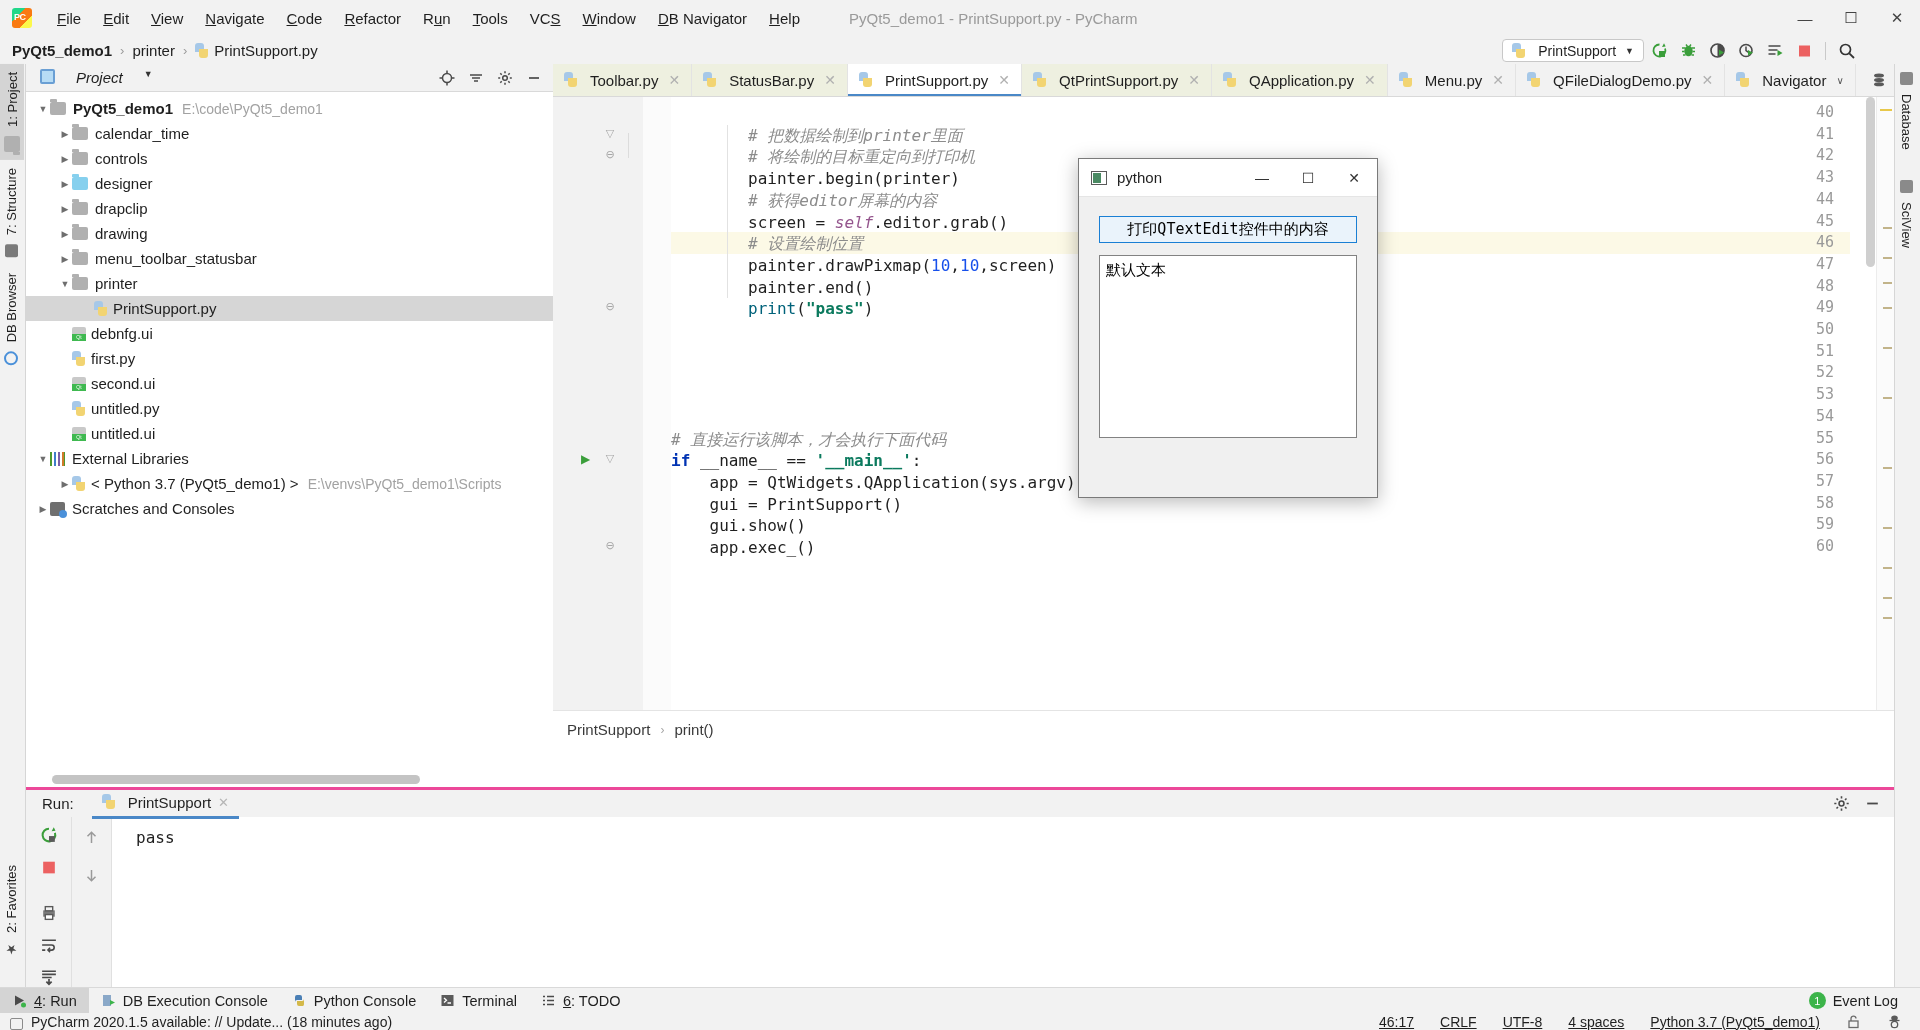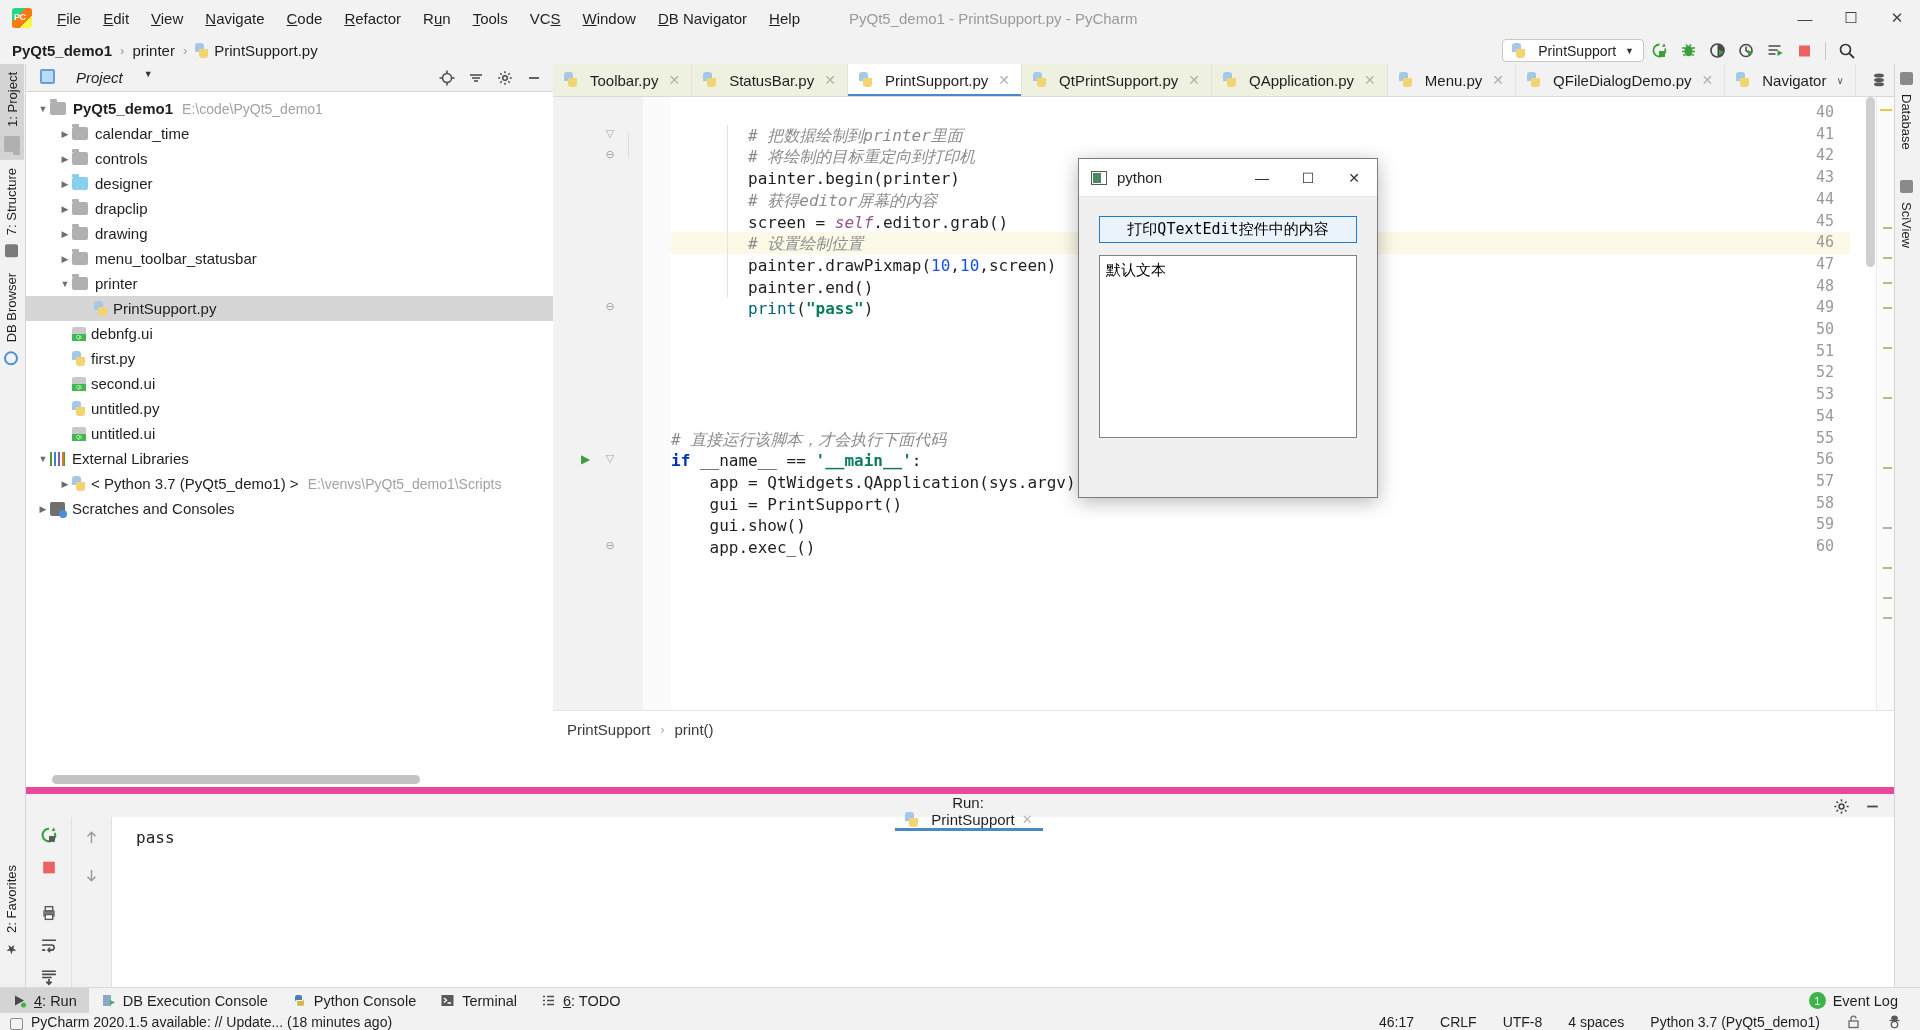--- a/index.html
+++ b/index.html
@@ -259,21 +259,21 @@
     border:1px solid #828282; background:#fff; padding:5px 6px;
     font-size:15px; color:#000;
   }
 
   
   .runpanel {
     position:absolute; left:26px; top:787px; width:1868px; height:200px; background:#fff;
   }
   .runhdr {
     height:30px; background:#f2f2f2; display:flex; align-items:center;
-    border-top:7px solid #ec4899; position:relative;flex-direction:column;
+    border-top:3px solid #ec4899; position:relative;
   }
   .runhdr .runlbl { margin-left:16px; font-size:15px; color:#1f1f1f; }
   .runtab {
     margin-left:18px; display:flex; align-items:center; gap:7px; height:30px;
     padding:0 10px; font-size:15px; border-bottom:3px solid #4a88c7;
   }
   .runhdr .tools { position:absolute; right:8px; display:flex; gap:4px; }
   .runbody { display:flex; height:170px; }
   .runtoolcol {
     width:46px; background:#f2f2f2; border-right:1px solid #e0e0e0;
@@ -306,21 +306,21 @@
   .evt .badge {
     width:17px;height:17px;border-radius:50%;background:#3cb44a;color:#fff;
     font-size:11px;display:flex;align-items:center;justify-content:center;
   }
 
   .statusbar {
     position:absolute; left:0; top:1013px; width:1920px; height:17px;
     background:#f2f2f2; display:flex; align-items:center; font-size:14px; color:#1f1f1f;
   }
   .statusbar .msg { margin-left:10px; display:flex; align-items:flex-end; gap:8px; }
-  .statusbar .right { margin-left:auto; display:flex; align-items:center; gap:26px; padding-right:18px; }
+  .statusbar .right { margin-left:auto; display:flex; align-items:center; gap:26px; padding-right:18px;text-decoration:underline; }
   .mini-sq { width:13px;height:12px;border:1px solid #8b8b8b;border-radius:2px;display:inline-block; }
 
   svg { display:block; }
 </style>
 </head>
 <body>
 
 <div id="app">
 
   <div class="titlebar">

